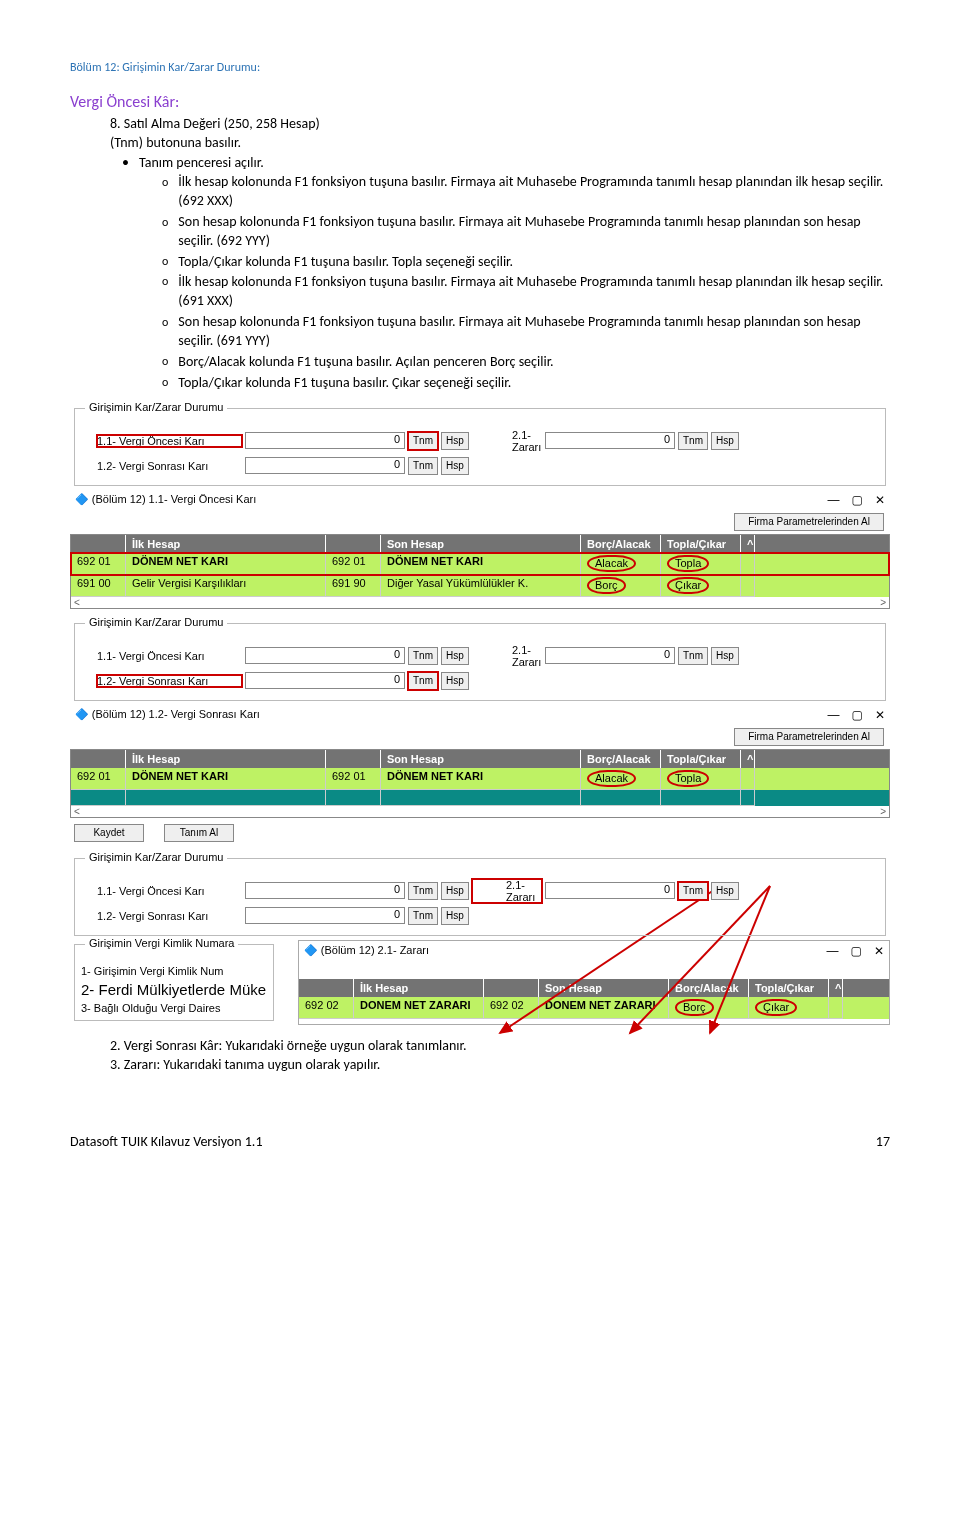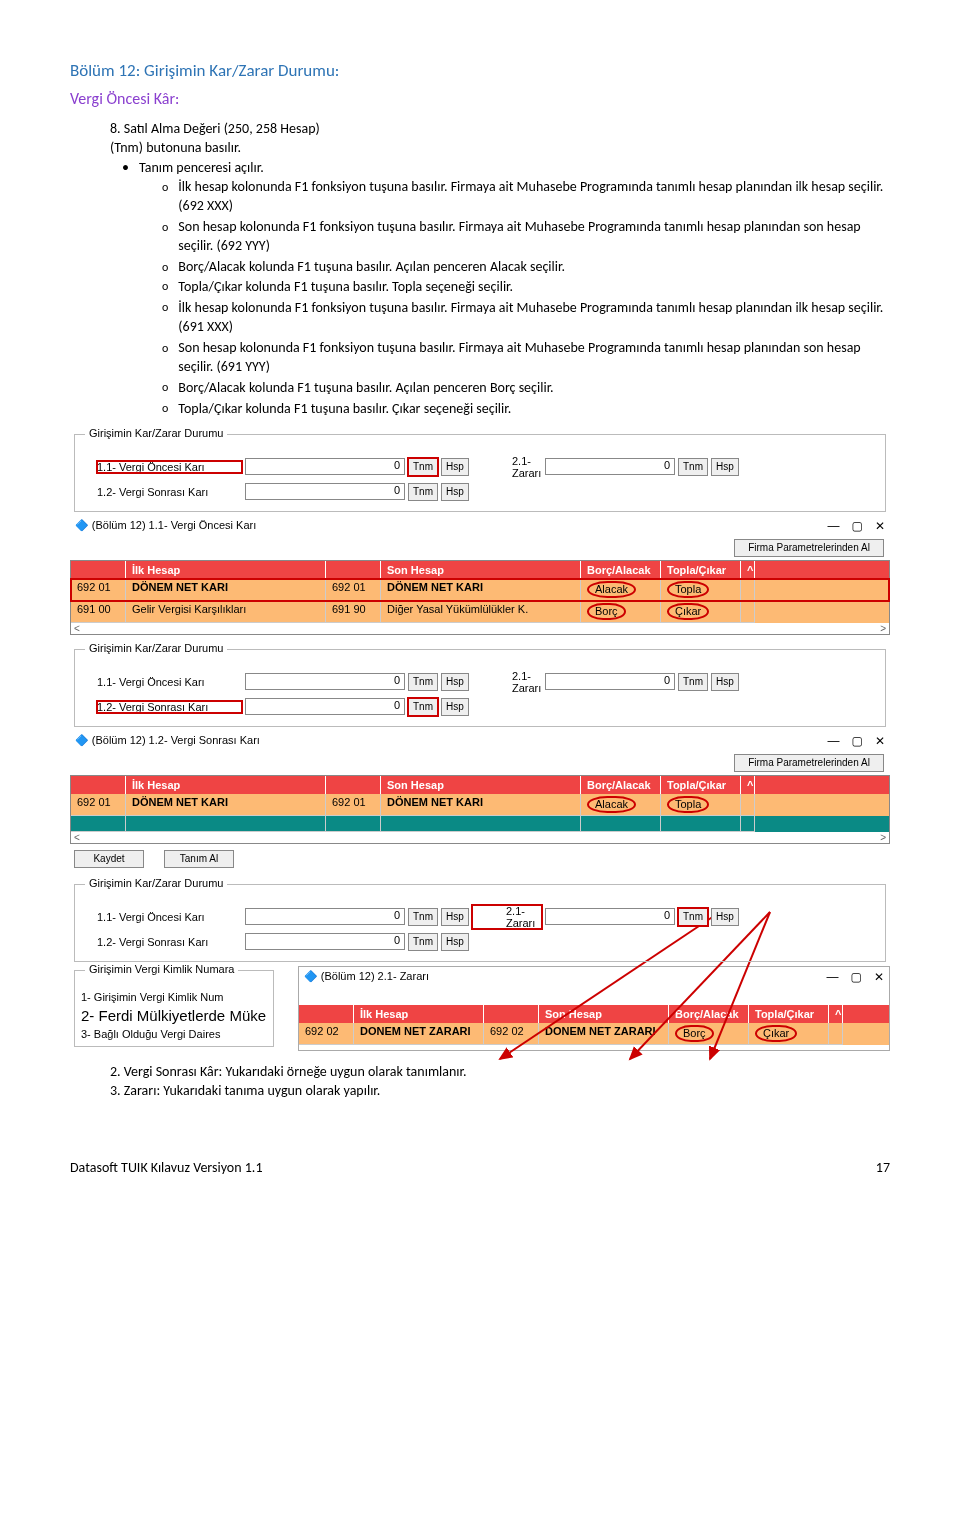--- a/index.html
+++ b/index.html
@@ -5,22 +5,22 @@
   * { box-sizing: border-box; }
   body {
     font-family: Calibri, Arial, sans-serif;
     font-size: 14px;
     margin: 0;
     padding: 60px 70px 40px 70px;
     background: #fff;
     color: #000;
     width: 960px;
   }
-  .title-blue { color: #2e74b5; font-size: 17px; margin-bottom: 8px; }
-  .title-purple { color: #8a3fcf; font-size: 16px; margin-bottom: 12px; }
+  .title-blue { color: #2e74b5; font-size: 12px; margin-bottom: 18px; }
+  .title-purple { color: #8a3fcf; font-size: 16px; margin-bottom: 4px; }
   .indent1 { margin-left: 40px; }
   .bullet-list { margin-left: 52px; }
   .bullet-list .row { display:flex; padding:1px 0; }
   .bullet-list .row::before { content:"•"; margin-right:10px; font-size:14px;}
   .sub-list { margin-left: 92px; }
   .sub-list .row { display:flex; padding:1px 0; }
   .sub-list .row2::before { content:"o"; margin-right:10px; font-size:12px; position:relative; top:1px;}
   .sub-list .row4::before { content:"o"; margin-right:10px; font-size:12px;}
   .para { line-height:1.35; }
   p { margin: 0 0 2px 0; }
@@ -29,23 +29,23 @@
   .shot { border: none; margin: 14px 0 10px 0; font-family: Tahoma, sans-serif; font-size:11px; color:#000; }
   .group-line { position:relative; border:1px solid #bbb; margin:4px 4px; padding:18px 6px 8px 6px; }
   .group-line .legend { position:absolute; top:-8px; left:10px; background:#fff; padding:0 4px; font-size:11px; }
   .formrow { display:flex; align-items:center; gap:3px; padding:2px 16px; }
   .lbl { width:145px; font-size:11px; }
   .lbl-sm { width:70px; font-size:11px; text-align:left; padding-left:40px; }
   .num { width:160px; border:1px solid #888; height:17px; text-align:right; padding-right:4px; font-size:11px; background:#fff;}
   .num-sm { width:130px; }
   .btn { border:1px solid #888; background:#efefef; height:18px; min-width:28px; padding:0 4px; font-size:10px; display:inline-flex; align-items:center; justify-content:center;}
   .redbox { outline:2px solid #cc0000; outline-offset:-1px; }
-  .grid-head { display:flex; background:#ef4444; color:#fff; font-weight:bold; }
+  .grid-head { display:flex; background:#737373; color:#fff; font-weight:bold; }
   .grid-head div { border-right:1px solid #fff; padding:3px 6px; font-size:11px; }
-  .grid-row { display:flex; background:#fdba74; }
+  .grid-row { display:flex; background:#bef264; }
   .grid-row div { border-right:1px solid #ccc; border-bottom:1px solid #ccc; padding:2px 6px; font-size:11px; overflow:hidden; white-space:nowrap;}
   .col-code { width:55px; }
   .col-name { width:200px; font-weight:bold;}
   .col-code2{ width:55px;}
   .col-name2{ width:200px; font-weight:bold;}
   .col-ba   { width:80px; }
   .col-tc   { width:80px; }
   .circle   { display:inline-block; border:2px solid #cc0000; border-radius:50%/60%; padding:0 6px 1px 6px;}
   .win-title { display:flex; justify-content:space-between; align-items:center; padding:3px 5px; font-size:11px;}
   .win-controls { display:flex; gap:12px; font-size:12px;}
@@ -71,23 +71,20 @@
       <span>Tanım penceresi açılır.</span>
     </div>
 </div>
 <div class="sub-list para">
   <div class="row row2">
       <span>İlk hesap kolonunda F1 fonksiyon tuşuna basılır. Firmaya ait Muhasebe Programında tanımlı hesap planından ilk hesap seçilir. (692 XXX)</span>
     </div>
   <div class="row row2">
       <span>Son hesap kolonunda F1 fonksiyon tuşuna basılır. Firmaya ait Muhasebe Programında tanımlı hesap planından son hesap seçilir. (692 YYY)</span>
     </div>
-  <div class="row row2">
-      <span>Borç/Alacak kolunda F1 tuşuna basılır. Açılan penceren Alacak seçilir.</span>
-    </div>
   <div class="row row4">
       <span>Topla/Çıkar kolunda F1 tuşuna basılır. Topla seçeneği seçilir.</span>
     </div>
   <div class="row row4">
       <span>İlk hesap kolonunda F1 fonksiyon tuşuna basılır. Firmaya ait Muhasebe Programında tanımlı hesap planından ilk hesap seçilir. (691 XXX)</span>
     </div>
   <div class="row row2">
       <span>Son hesap kolonunda F1 fonksiyon tuşuna basılır. Firmaya ait Muhasebe Programında tanımlı hesap planından son hesap seçilir. (691 YYY)</span>
     </div>
   <div class="row row4">

